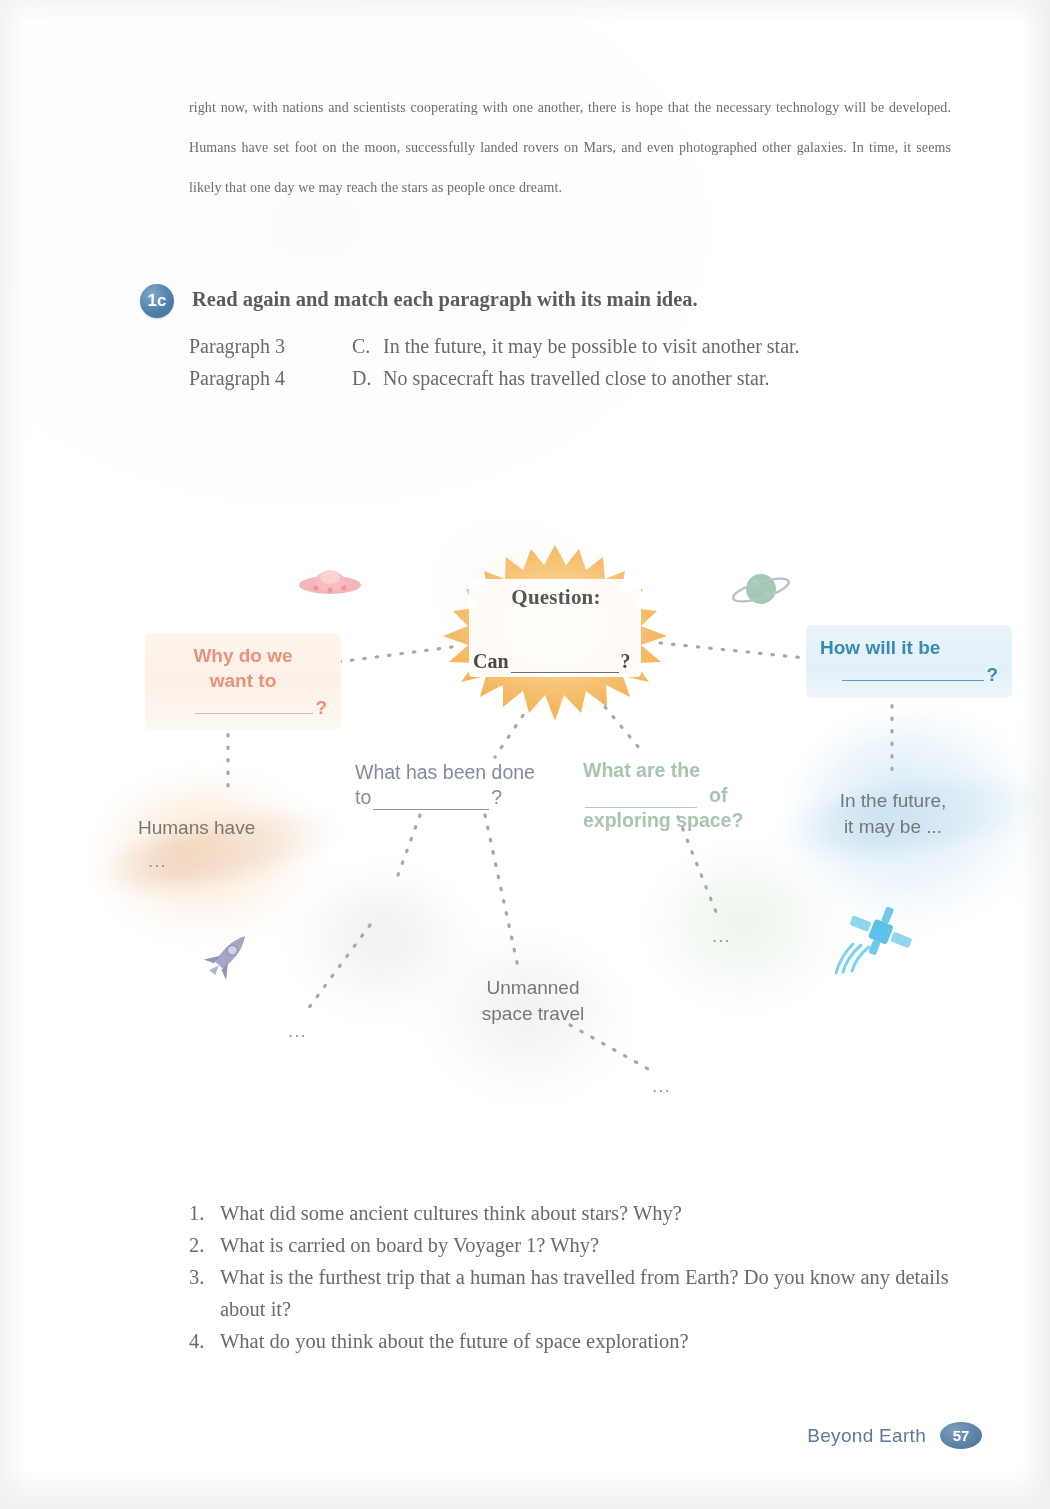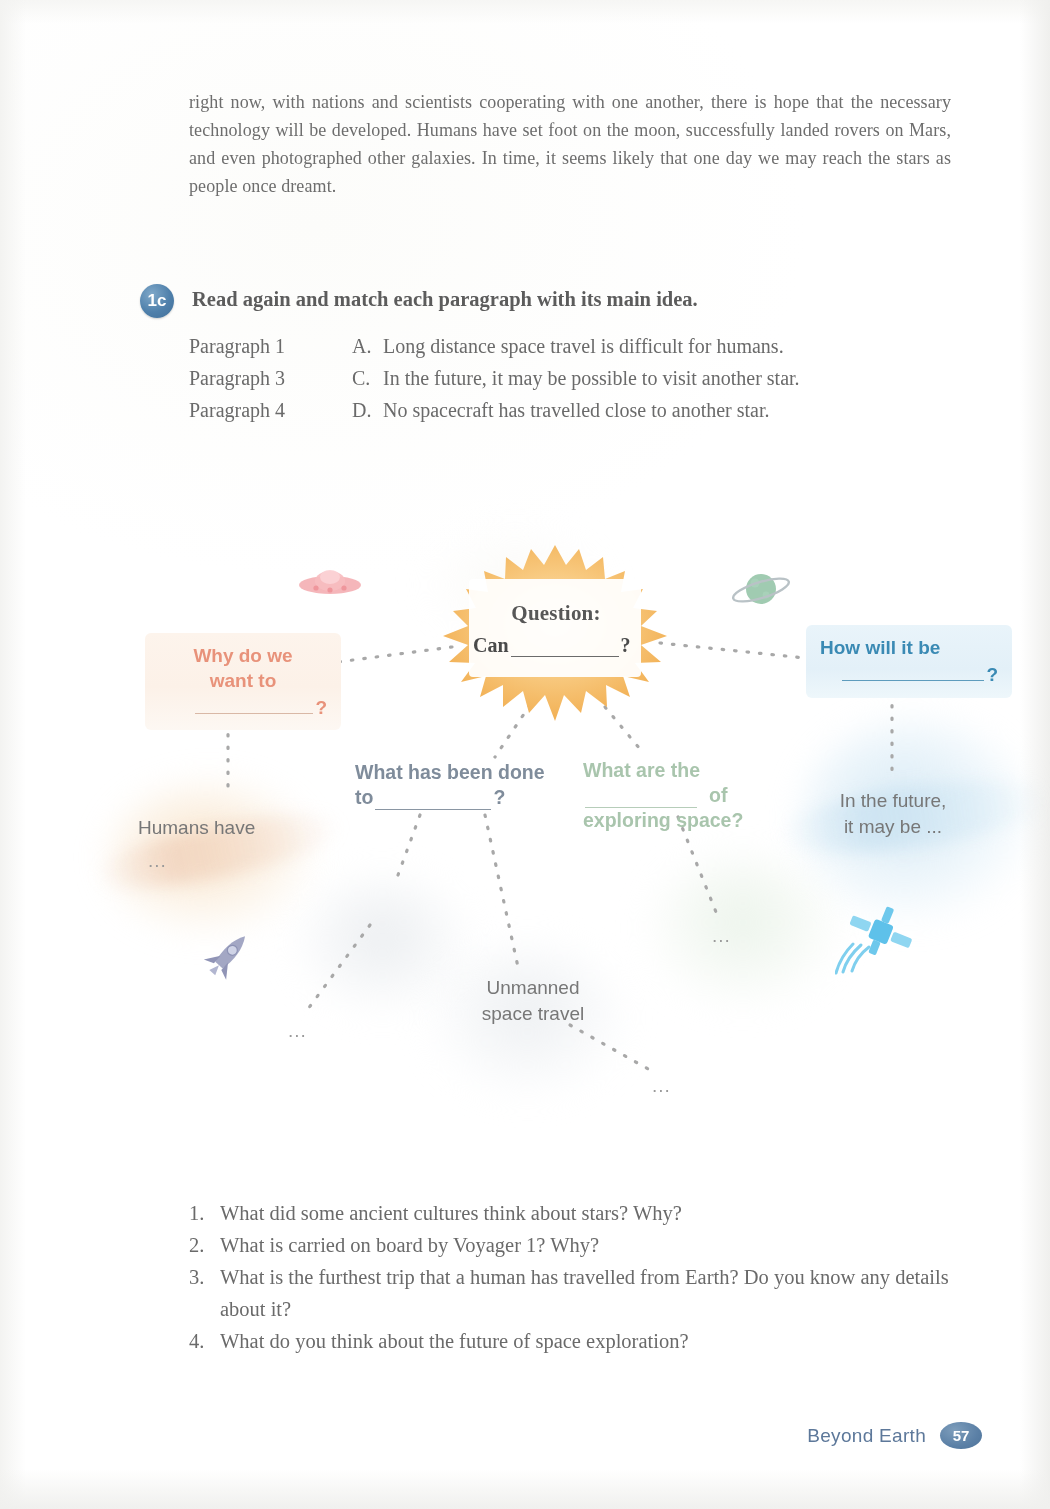--- a/index.html
+++ b/index.html
@@ -21,21 +21,21 @@
   .edge-r{position:absolute;right:0;top:0;width:30px;height:100%;
     background:linear-gradient(270deg,#efefed 0%,rgba(255,255,255,0) 100%);}
   .edge-b{position:absolute;left:0;bottom:0;width:100%;height:40px;
     background:linear-gradient(0deg,#f0f0ee 0%,rgba(255,255,255,0) 100%);}
   .edge-t{position:absolute;left:0;top:0;width:100%;height:24px;
     background:linear-gradient(180deg,#f6f6f4 0%,rgba(255,255,255,0) 100%);}
 
   
   .intro{
     position:absolute;left:189px;top:88px;width:762px;
-    font-size:18px;line-height:28px;color:#6d6d6d;
+    font-size:14px;line-height:40px;color:#6d6d6d;
     text-align:justify;letter-spacing:.1px;
   }
 
   
   .task{position:absolute;}
   .badge{
     position:absolute;left:0;top:0;width:34px;height:34px;border-radius:50%;
     background:radial-gradient(circle at 35% 30%, #7fa8c9 0%, #4f80ab 55%, #416f99 100%);
     color:#ffffff;font-family:"Liberation Sans",sans-serif;font-weight:bold;
     font-size:17px;line-height:34px;text-align:center;
@@ -85,21 +85,21 @@
   
   .mindmap{position:absolute;left:100px;top:525px;width:930px;height:590px;}
   .mm-layer{position:absolute;inset:0;}
   .node{position:absolute;font-family:"Liberation Sans",sans-serif;}
 
   
   .sun{position:absolute;left:335px;top:18px;width:240px;height:185px;}
   .sun svg{position:absolute;inset:0;}
   .sun .inner{
     position:absolute;left:38px;top:42px;width:166px;height:88px;
-    display:flex;flex-direction:column;justify-content:center;
+    display:flex;flex-direction:column;justify-content:space-between;
   }
   .sun .q-title{
     font-size:21px;font-weight:bold;color:#575757;text-align:center;
     margin-bottom:8px;letter-spacing:.2px;
   }
   .sun .q-line{
     display:flex;align-items:flex-end;font-size:20px;font-weight:bold;color:#4a4a4a;
   }
   .blank{
     display:inline-block;border-bottom:1.6px solid #6b6b6b;
@@ -116,21 +116,21 @@
   .b-why .blank{border-bottom-color:#d9b8a6;width:118px;}
   .b-how{
     left:706px;top:100px;width:178px;
     background:linear-gradient(180deg,#e9f4fa 0%,#e3f0f8 60%,#eef7fb 100%);
     color:#3a8ab4;font-size:19px;font-weight:bold;line-height:26px;
   }
   .b-how .blank{border-bottom-color:#5e9cbd;width:142px;}
 
   
   .n-text{color:#777777;font-size:19px;line-height:26px;}
-  .n-done{left:255px;top:235px;width:205px;color:#7f8c9b;font-weight:700;font-size:19.5px;line-height:25px;}
+  .n-done{left:255px;top:235px;width:205px;color:#7f8c9b;font-weight:400;font-size:19.5px;line-height:25px;}
   .n-done .blank{border-bottom-color:#8a96a3;width:116px;}
   .n-benefit{left:483px;top:233px;width:172px;color:#a9c5ad;font-weight:600;font-size:19.5px;line-height:25px;}
   .n-benefit .blank{border-bottom-color:#b6cdb9;width:112px;}
   .n-humans{left:38px;top:290px;width:150px;}
   .n-manned{left:250px;top:355px;width:92px;text-align:center;}
   .n-unmanned{left:378px;top:450px;width:110px;text-align:center;}
   .n-future{left:723px;top:263px;width:140px;text-align:center;}
   .dots{color:#9a9a9a;font-size:19px;letter-spacing:1px;}
   .d-1{left:48px;top:325px;}
   .d-2{left:188px;top:495px;}
@@ -178,25 +178,20 @@
   <div class="intro">right now, with nations and scientists cooperating with one another, there is hope that the necessary technology will be developed. Humans have set foot on the moon, successfully landed rovers on Mars, and even photographed other galaxies. In time, it seems likely that one day we may reach the stars as people once dreamt.</div>
 
   <div class="task t1c" style="left:140px;top:284px;width:810px;">
     <div class="badge">1c</div>
     <div class="task-text">Read again and match each paragraph with its main idea.</div>
   </div>
 
   <div class="match">
     <table>
       <tbody>
-          <tr>
-        <td class="c1">Paragraph 1</td>
-        <td class="c2">A.</td>
-        <td>Long distance space travel is difficult for humans.</td>
-      </tr>
       <tr>
         <td class="c1">Paragraph 3</td>
         <td class="c2">C.</td>
         <td>In the future, it may be possible to visit another star.</td>
       </tr>
       <tr>
         <td class="c1">Paragraph 4</td>
         <td class="c2">D.</td>
         <td>No spacecraft has travelled close to another star.</td>
       </tr>

